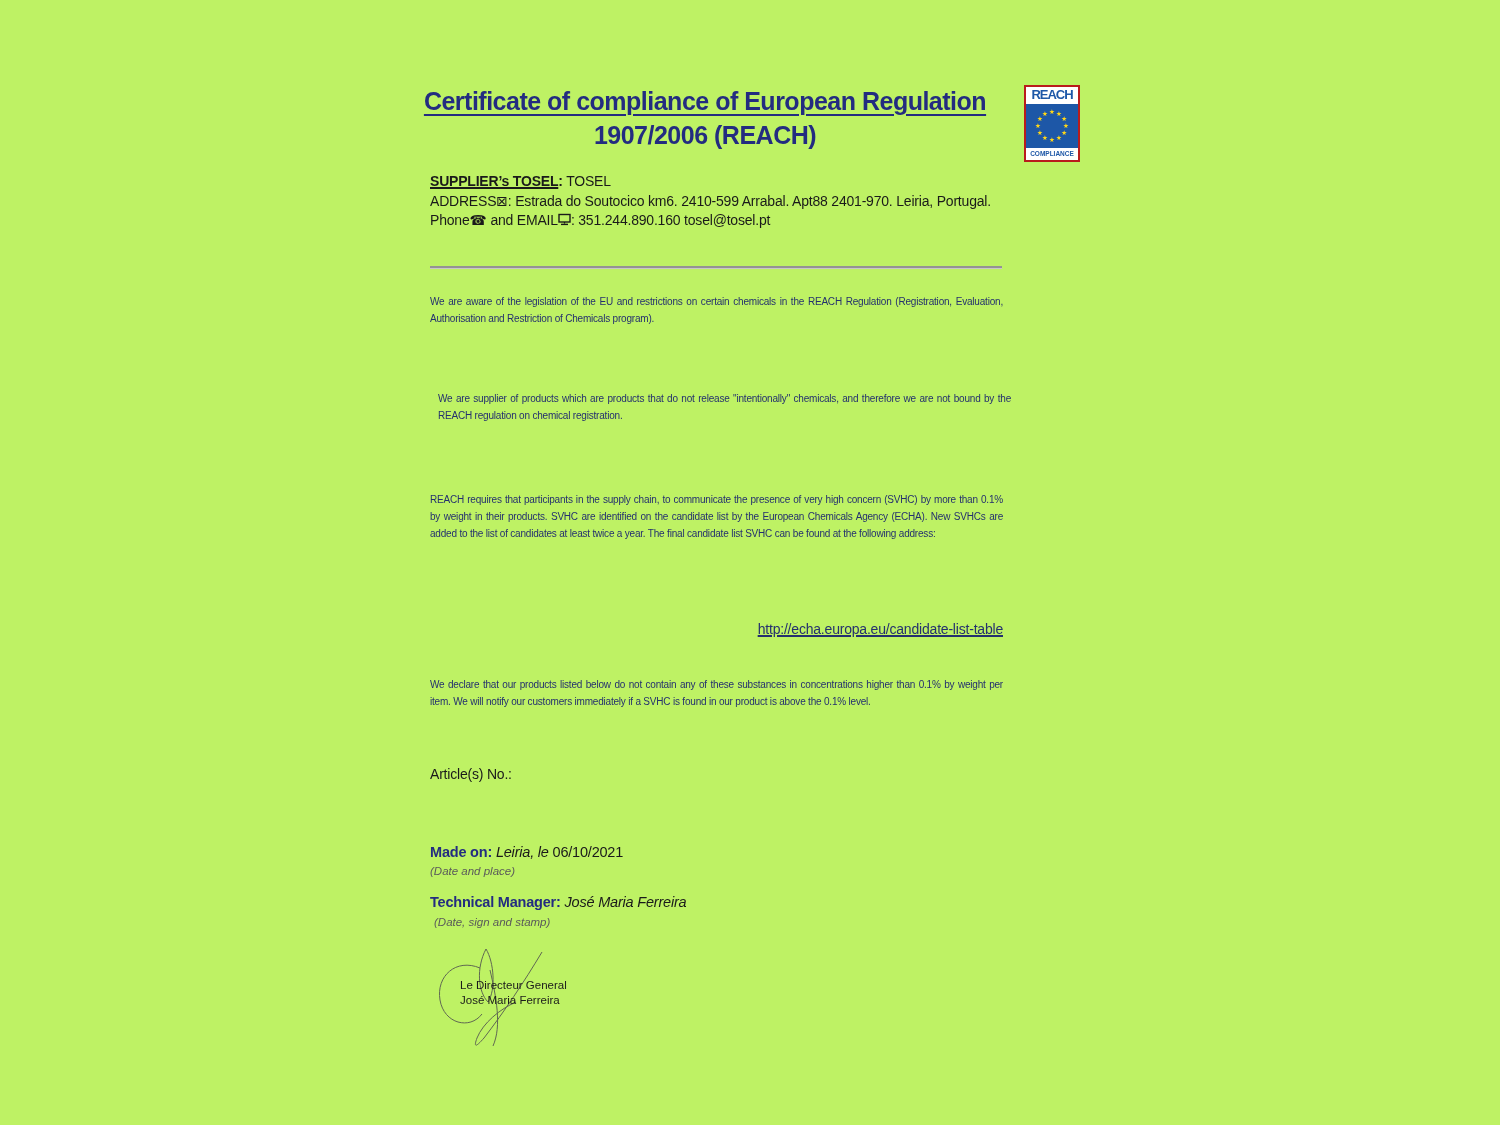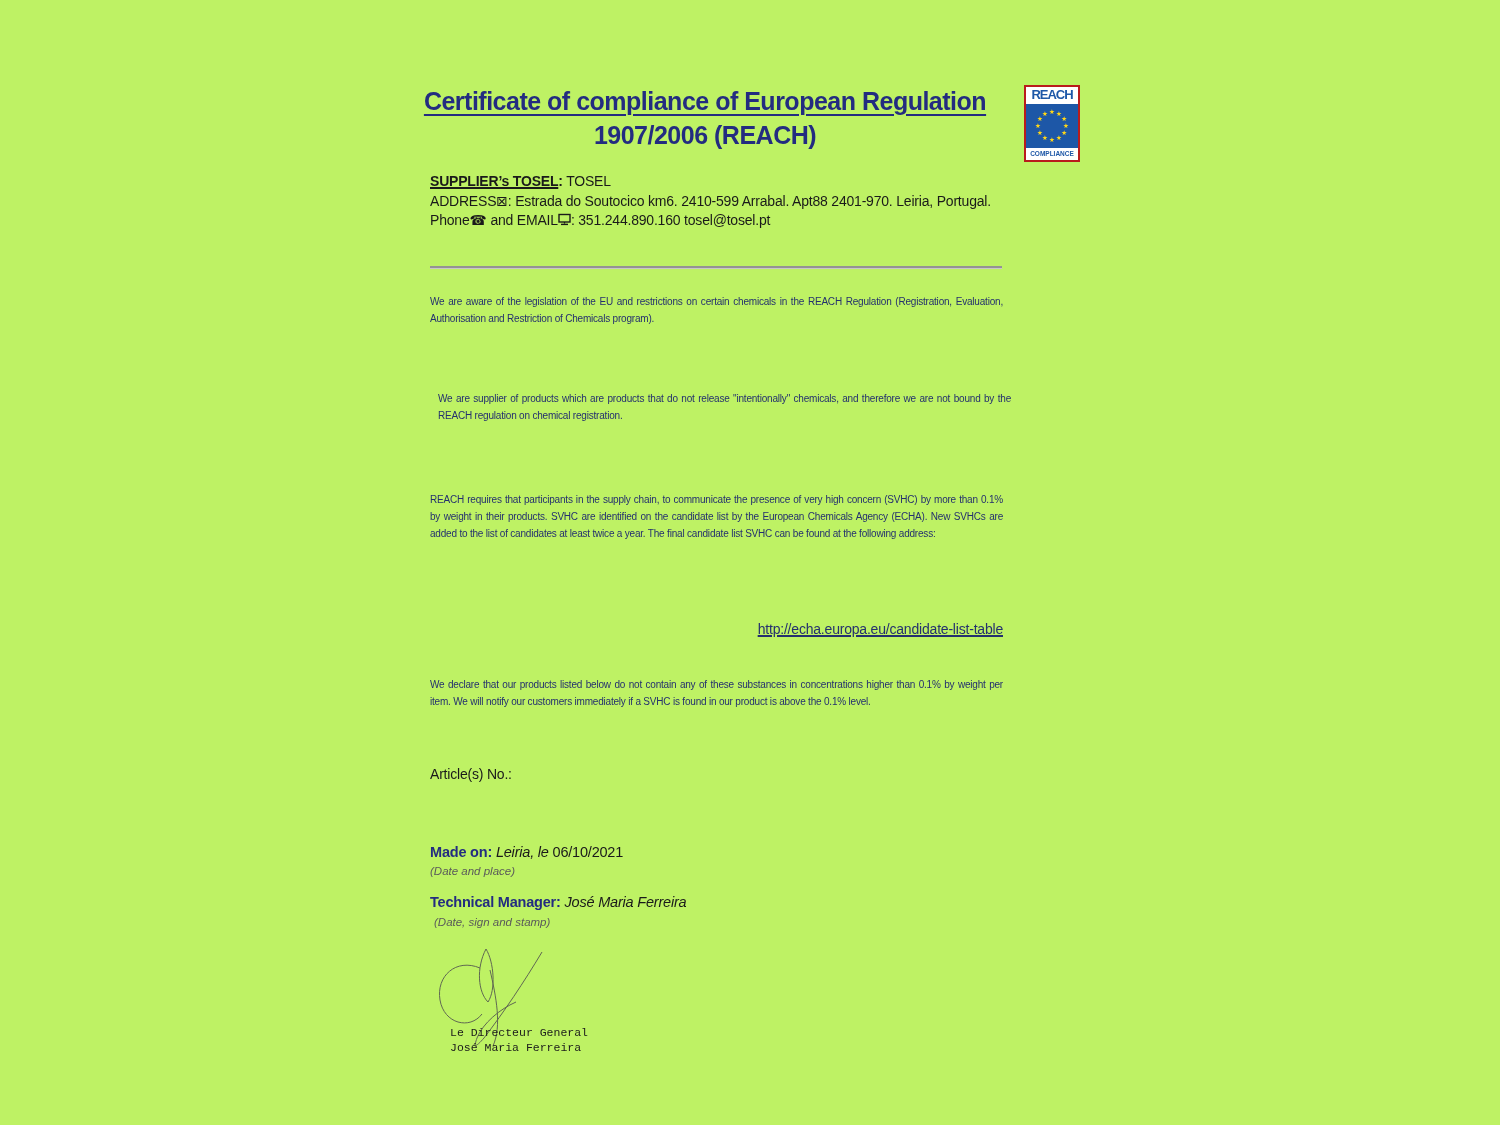--- a/index.html
+++ b/index.html
@@ -82,25 +82,24 @@
   .made-on .lbl, .tech .lbl { color:#232c80; font-weight:bold; }
   .made-on .it, .tech .it { font-style:italic;text-align:right; }
   .note { position:absolute; left:430px; font-size:11.5px; font-style:italic; color:#5a5a5a; letter-spacing:0; }
   .note-date { top:865px; }
   .tech { position:absolute; left:430px; top:894px; font-size:14.5px; letter-spacing:-0.2px; color:#1a1a1a; }
   .note-stamp { top:916px; left:434px; }
 
   .signature { position:absolute; left:430px; top:946px; width:135px; height:108px; }
   .signature svg { position:absolute; left:0; top:0; }
   .sig-text {
-    position:absolute; left:20px; top:32px;
-    font-family:Liberation Mono, monospace;
+    position:absolute; left:30px; top:32px;
+    font-family:Liberation Sans, sans-serif;
     font-size:11.5px; line-height:14.5px; color:#1b1b1b;
     white-space:nowrap;
-    margin-top:48px;
   }
 </style>
 </head>
 <body>
 
 <div class="page">
 
   <div class="doc-title">
     <span class="t1">Certificate of compliance of European Regulation</span>
     <span class="t2">1907/2006 (REACH)</span>

